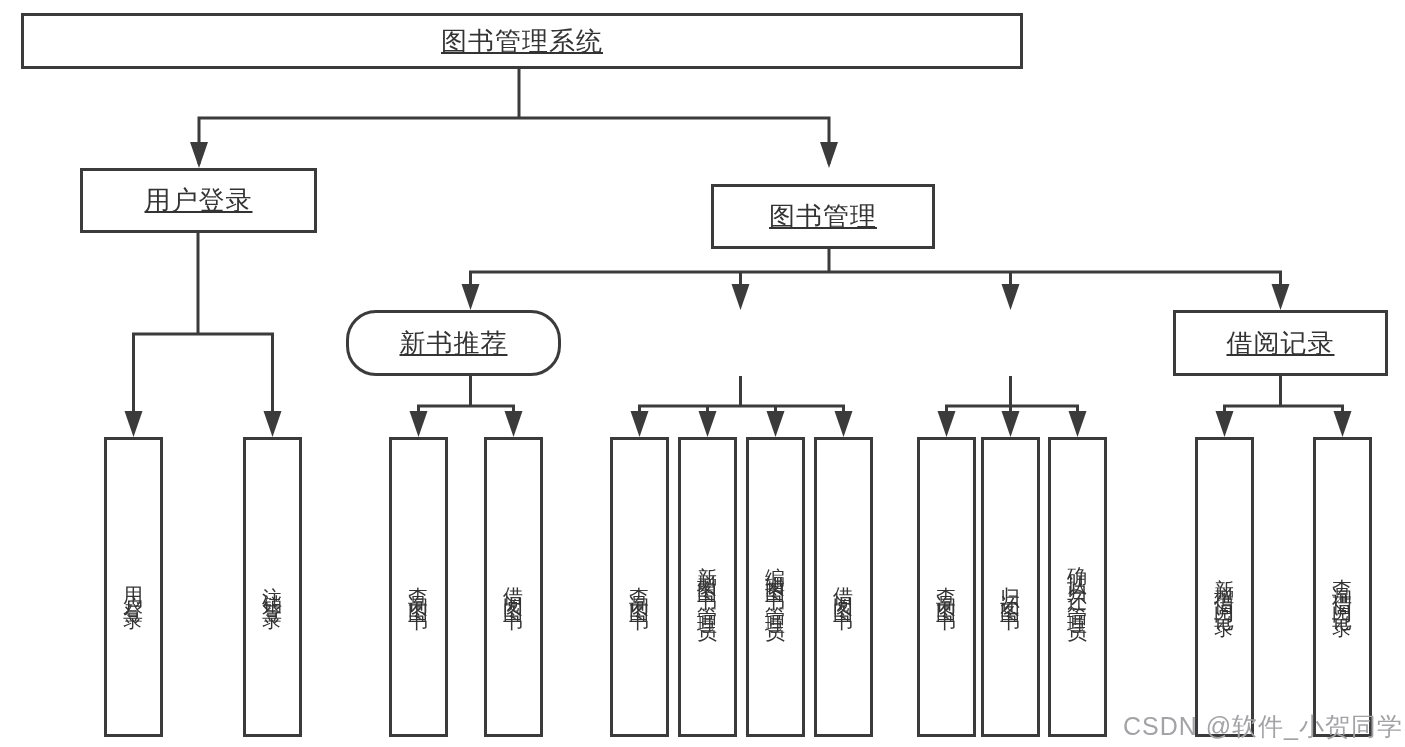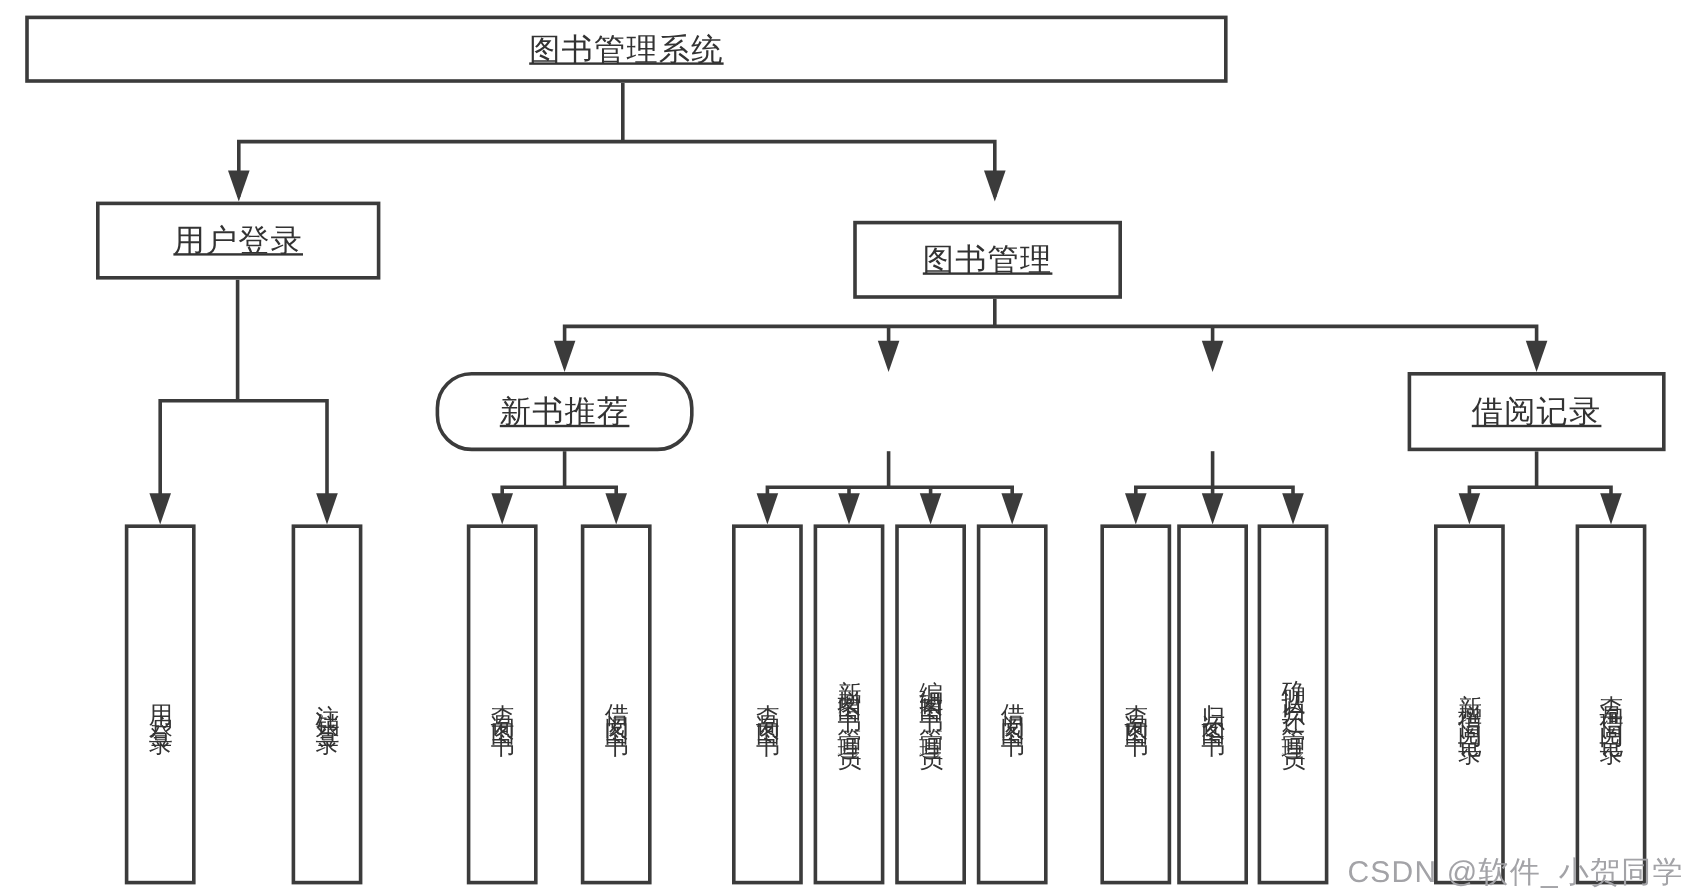--- a/index.html
+++ b/index.html
@@ -41,21 +41,21 @@
     line-height: 1;
     white-space: nowrap;
   }
   
   .n-root  { left: 21px;  top: 13px;  width: 1002px; height: 56px; }
   
   .n-l2a   { left: 80px;  top: 168px; width: 237px; height: 65px; }
   .n-l2b   { left: 711px; top: 168px; width: 224px; height: 65px; margin-top: 16px; }
   
   .n-l3    { top: 310px; width: 215px; height: 66px; }
-  .n-l3a   { left: 363px; border-radius: 30px; }
+  .n-l3a   { left: 346px; border-radius: 30px; }
   .n-l3b   { left: 633px; }
   .n-l3c   { left: 903px; }
   .n-l3d   { left: 1173px; }
   
   .leaf    { top: 437px; width: 59px; height: 300px; }
   .lf-a1 { left: 104px; }  .lf-a2 { left: 243px; }
   .lf-b1 { left: 389px; }  .lf-b2 { left: 484px; }
   .lf-c1 { left: 610px; }  .lf-c2 { left: 678px; }
   .lf-c3 { left: 746px; }  .lf-c4 { left: 814px; }
   .lf-d1 { left: 917px; }  .lf-d2 { left: 981px; }

